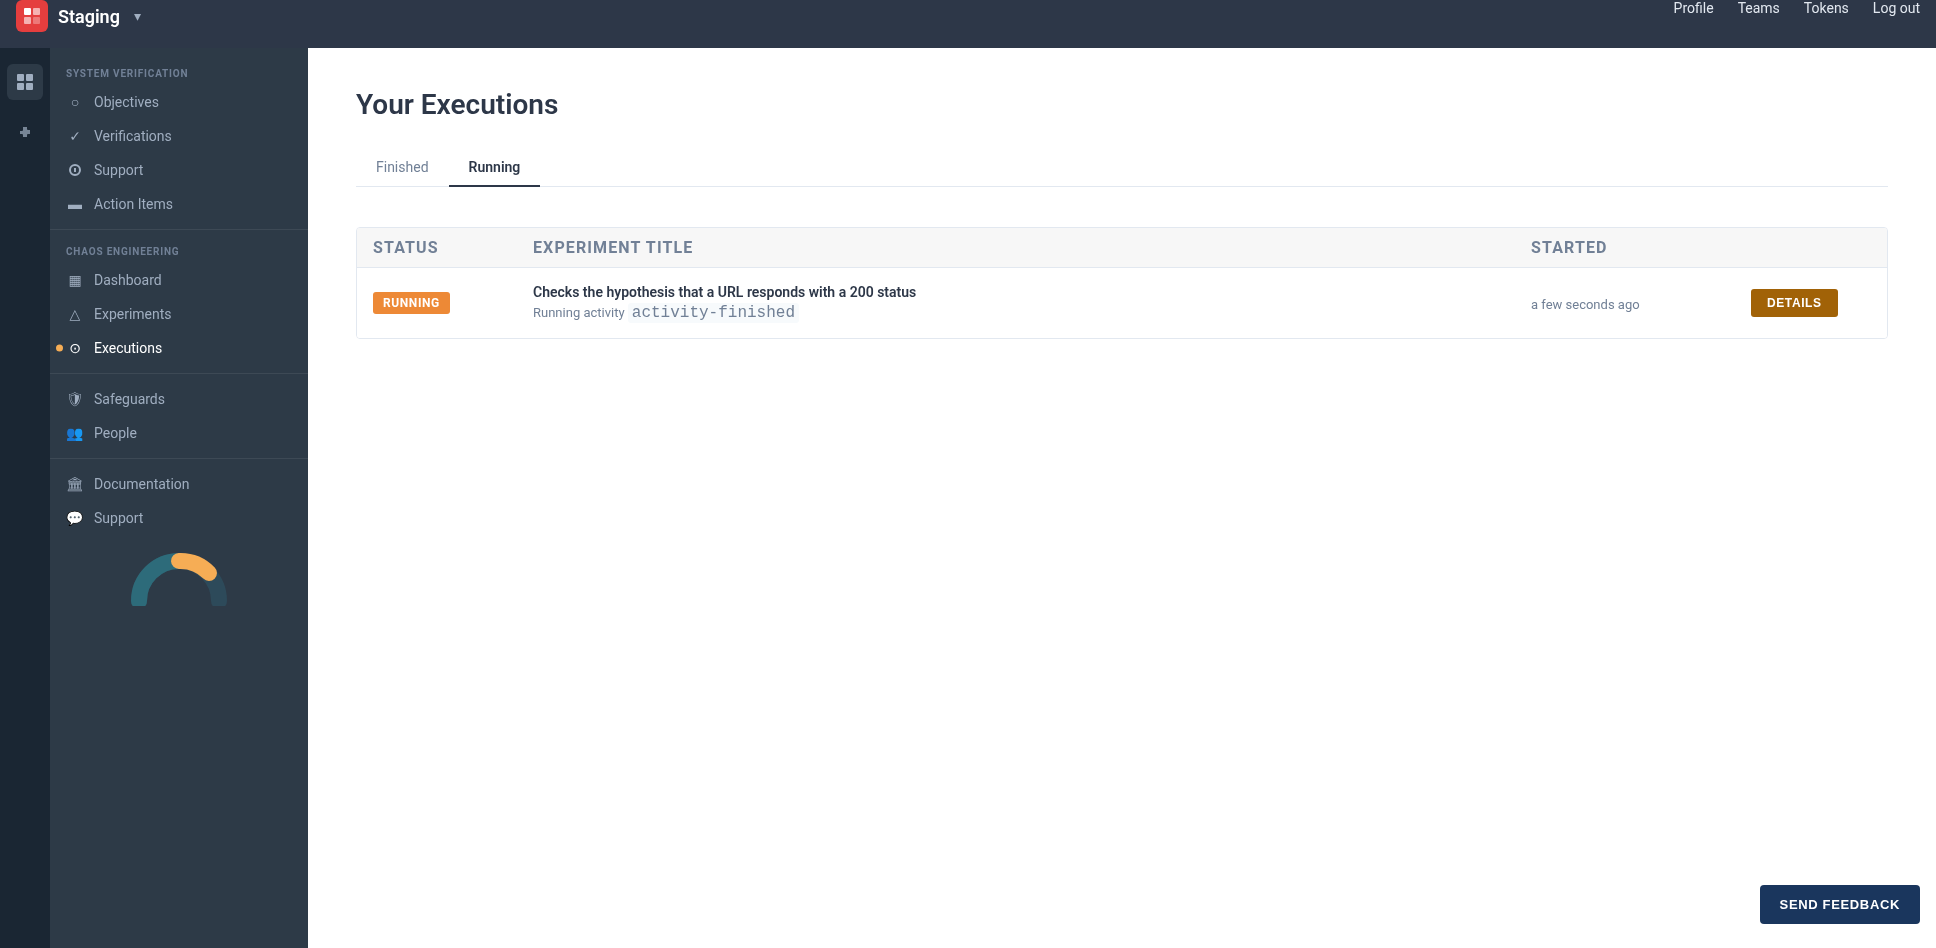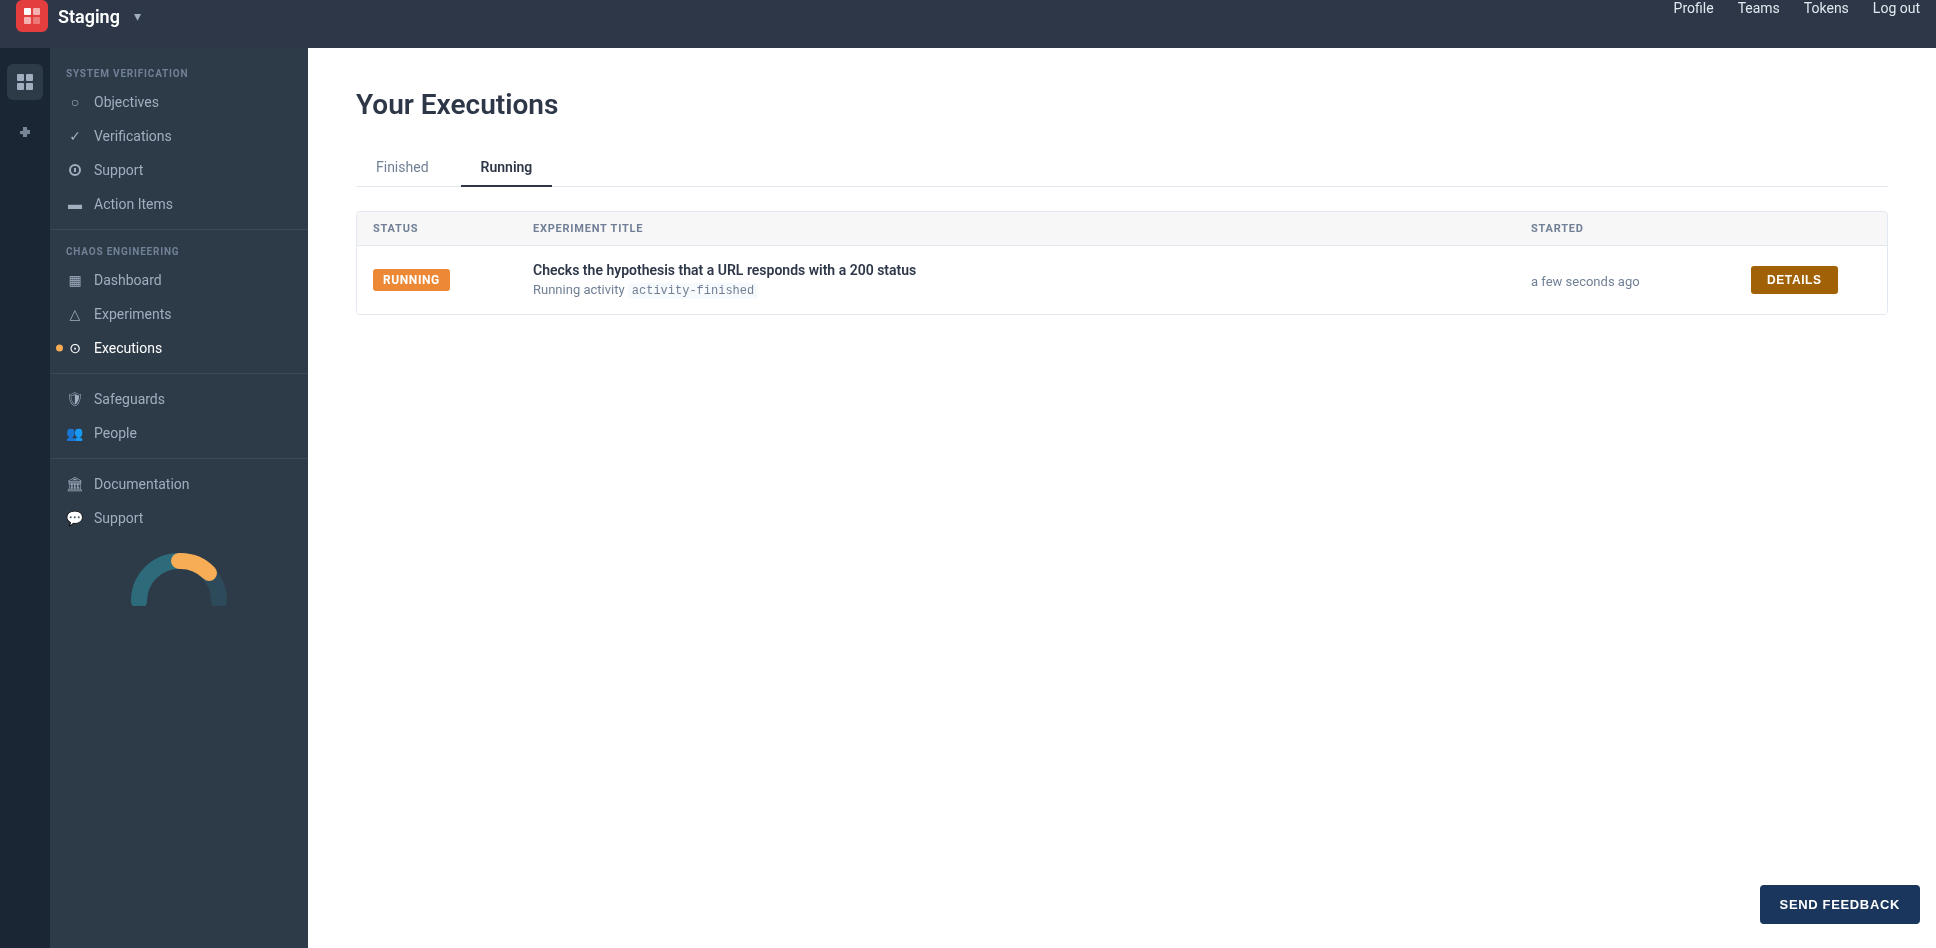--- a/index.html
+++ b/index.html
@@ -160,22 +160,22 @@
       font-size: 28px;
       font-weight: 600;
       color: #2d3748;
       margin-bottom: 28px;
     }
 
     
     .tabs {
       display: flex;
       border-bottom: 1px solid #e2e8f0;
-      margin-bottom: 24px;
-      gap: 12px;
+      margin-bottom: 40px;
+      gap: 0;
     }
     .tab {
       padding: 10px 20px;
       font-size: 14px;
       color: #718096;
       cursor: pointer;
       border-bottom: 2px solid transparent;
       margin-bottom: -1px;
     }
     .tab.active {
@@ -192,21 +192,21 @@
       width: 100%;
     }
     .table-header {
       display: grid;
       grid-template-columns: 160px 1fr 220px 120px;
       background: #f7f7f7;
       border-bottom: 1px solid #e2e8f0;
       padding: 10px 16px;
     }
     .table-header-cell {
-      font-size: 11px;
+      font-size: 16px;
       font-weight: 700;
       letter-spacing: 0.07em;
       color: #718096;
       text-transform: uppercase;
     }
     .table-row {
       display: grid;
       grid-template-columns: 160px 1fr 220px 120px;
       padding: 16px 16px;
       align-items: center;
@@ -234,21 +234,21 @@
       font-weight: 600;
       color: #2d3748;
       margin-bottom: 4px;
     }
     .experiment-subtitle {
       font-size: 13px;
       color: #718096;
     }
     .experiment-subtitle code {
       font-family: 'Courier New', monospace;
-      font-size: 12px;
+      font-size: 16px;
       background: #f7fafc;
       padding: 1px 4px;
       border-radius: 3px;
     }
 
     .started-text {
       font-size: 13px;
       color: #718096;
     }
 

